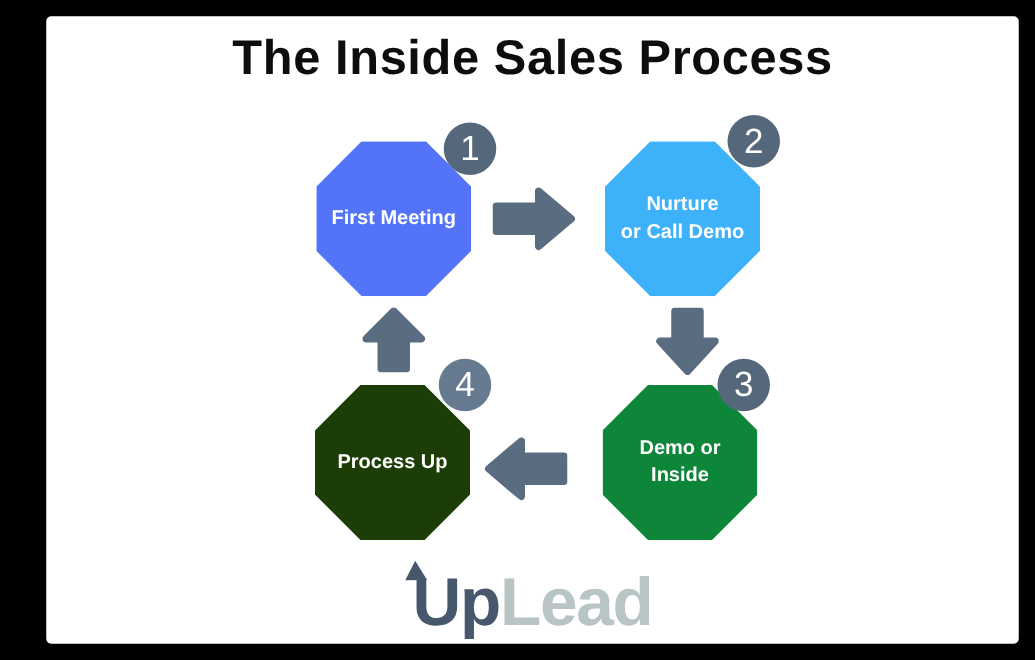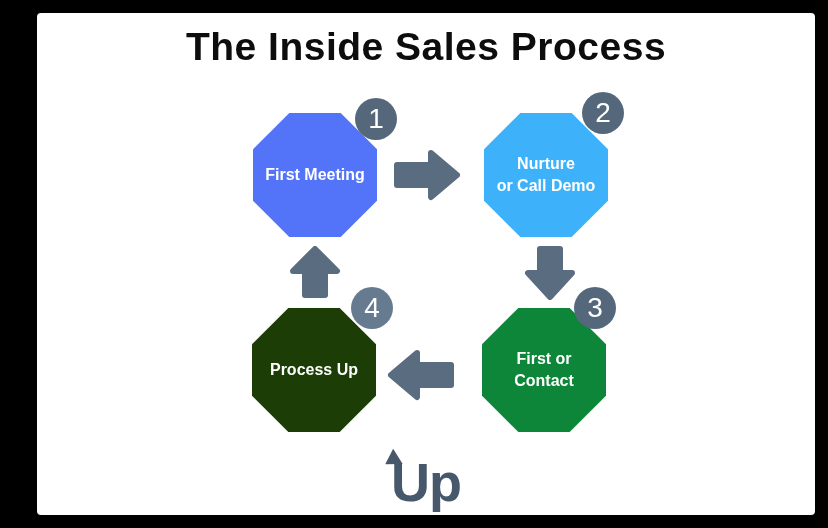--- a/index.html
+++ b/index.html
@@ -114,22 +114,22 @@
 
     <div class="octagon oct-2">
       <span>Nurture</span>
       <span>or Call Demo</span>
     </div>
     <div class="badge badge-2">
       <span>2</span>
     </div>
 
     <div class="octagon oct-3">
-      <span>First or</span>
-      <span>Contact</span>
+      <span>Demo or</span>
+      <span>Inside</span>
     </div>
     <div class="badge badge-3">
       <span>3</span>
     </div>
 
     <div class="octagon oct-4">
       <span>Process Up</span>
       <span></span>
     </div>
     <div class="badge badge-4">
@@ -152,16 +152,17 @@
       <polygon points="16,49 16,25 4,25 26,3 48,25 36,25 36,49" fill="currentColor" stroke="currentColor" stroke-width="6" stroke-linejoin="round"></polygon>
     </svg>
 
     <div class="logo">
       <span class="logo-up">
         <svg class="logo-up-arrow" width="16" height="18" viewBox="0 0 16 18">
           <polygon points="0,9 15,0 15,18" fill="var(--c-logo-primary)"></polygon>
         </svg>
         <span>Up</span>
       </span>
+      <span class="logo-lead">Lead</span>
     </div>
 
   </div>
 </div>
 
 </body></html>

